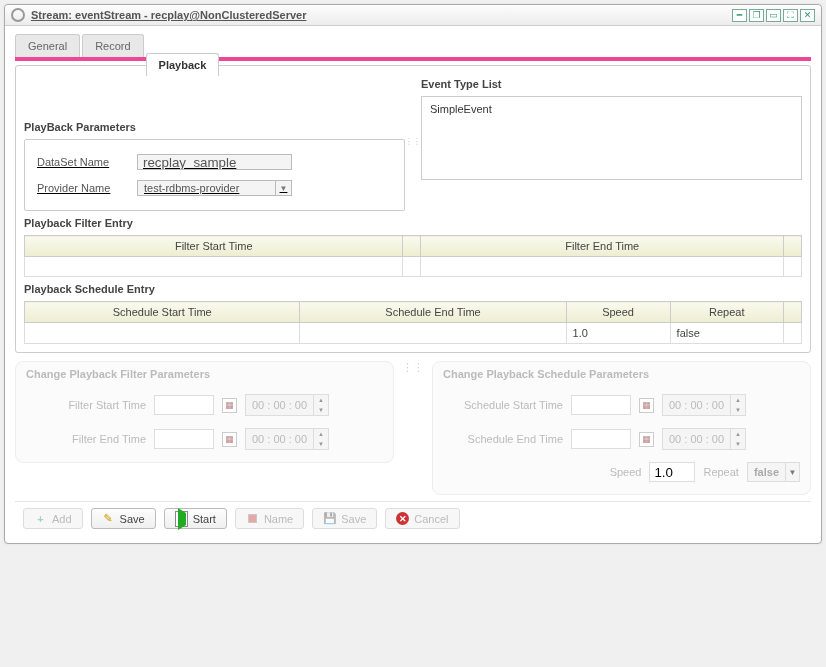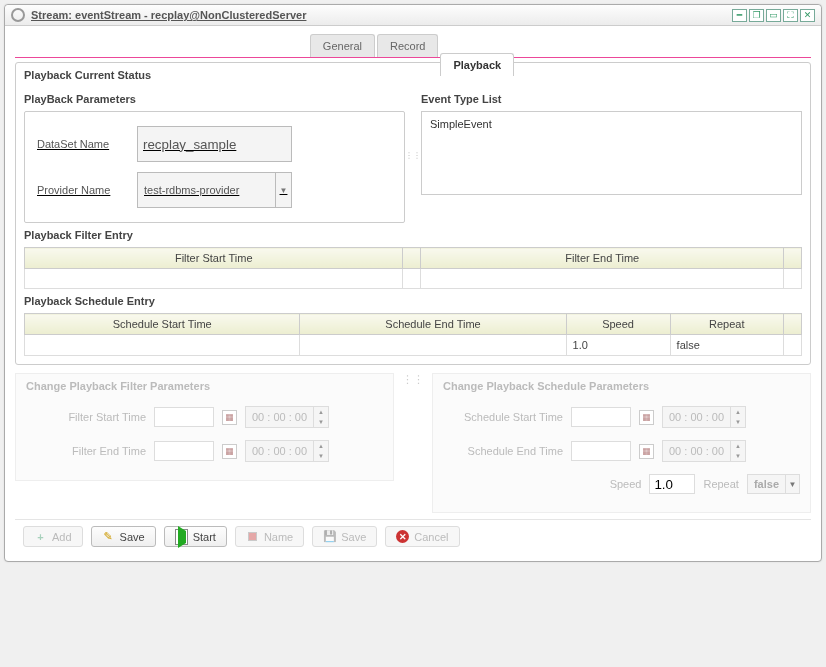--- a/index.html
+++ b/index.html
@@ -37,21 +37,21 @@
 .win-btn {
   width:15px; height:13px;
   border:1px solid #7a9;
   background:#fff;
   display:flex; align-items:center; justify-content:center;
   font-size:9px; color:#396;
   cursor:pointer;
 }
 .body { padding: 8px 10px 8px 10px; }
 
-.tabs { display:flex; border-bottom:1px solid #ec4899; margin-bottom:4px;justify-content:center; }
+.tabs { display:flex; border-bottom:4px solid #ec4899; margin-bottom:4px; }
 .tab {
   padding:5px 12px;
   border:1px solid #ccc;
   border-bottom:none;
   margin-right:2px;
   background:#e8e8e8;
   color:#666;
   cursor:pointer;
   border-top-left-radius:3px;
   border-top-right-radius:3px;
@@ -65,21 +65,21 @@
   margin-bottom:6px;
 }
 .panel-title {
   font-weight:bold;
   color:#444;
   margin-bottom:6px;
   font-size:11px;
 }
 
 .row2 { display:flex; gap:6px; align-items:stretch; }
-.col-left { flex:1; }
+.col-left { flex:1;margin-top:43px; }
 .col-right { flex:1; }
 .grip {
   width:4px;
   display:flex; align-items:center; justify-content:center;
   color:#bbb; font-size:8px;
 }
 
 .inner-panel {
   border:1px solid #ccc;
   padding:14px 12px;
@@ -87,28 +87,28 @@
   text-decoration:underline;
 }
 .field-row { display:flex; align-items:center; margin-bottom:10px; }
 .field-row:last-child { margin-bottom:0; }
 .field-label { width:100px; color:#555; }
 .text-input {
   border:1px solid #bbb;
   background:#f4f4f4;
   padding:3px 5px;
   width:155px;
-  height:36px;
+  height:16px;
   color:#555;
 }
 .dropdown {
   display:flex; align-items:center;
   border:1px solid #bbb;
   background:#f4f4f4;
-  height:36px;
+  height:16px;
   width:155px;
 }
 .dropdown .val { flex:1; padding:0 6px; color:#555; }
 .dd-arrow {
   width:16px; height:100%;
   border-left:1px solid #bbb;
   display:flex; align-items:center; justify-content:center;
   color:#777; font-size:8px;
 }
 .listbox {
@@ -138,22 +138,22 @@
   height:20px;
   color:#444;
 }
 .th-narrow { width:18px; }
 
 .params-row { display:flex; gap:16px; align-items:flex-start; margin-top:8px; }
 .params-panel {
   flex:1;
   background:#fbfbfb;
   border:1px solid #eee;
-  border-radius:0;
-  padding:6px 10px 6px 10px;
+  border-radius:8px;
+  padding:6px 10px 0 10px;
 }
 .params-title { color:#999; font-weight:bold; margin-bottom:14px; }
 .disabled { color:#bbb; }
 .param-field { display:flex; align-items:center; gap:8px; margin-bottom:12px; }
 .param-label { width:120px; text-align:right; }
 .mini-input {
   border:1px solid #ddd;
   padding:2px 4px; height:20px; width:60px;
   background:#fff;
 }
@@ -228,21 +228,20 @@
   </div>
 
   <div class="body">
     <div class="tabs">
       <div class="tab">General</div>
       <div class="tab">Record</div>
       <div class="tab active">Playback</div>
     </div>
 
     <div class="panel">
-      <div class="panel-title">Playback Current Status</div>
 
       <div class="row2">
         <div class="col-left">
           <div class="section-title">PlayBack Parameters</div>
           <div class="inner-panel">
             <div class="field-row">
               <div class="field-label">DataSet Name</div>
               <input class="text-input" readonly="" value="recplay_sample" style="">
             </div>
             <div class="field-row">

